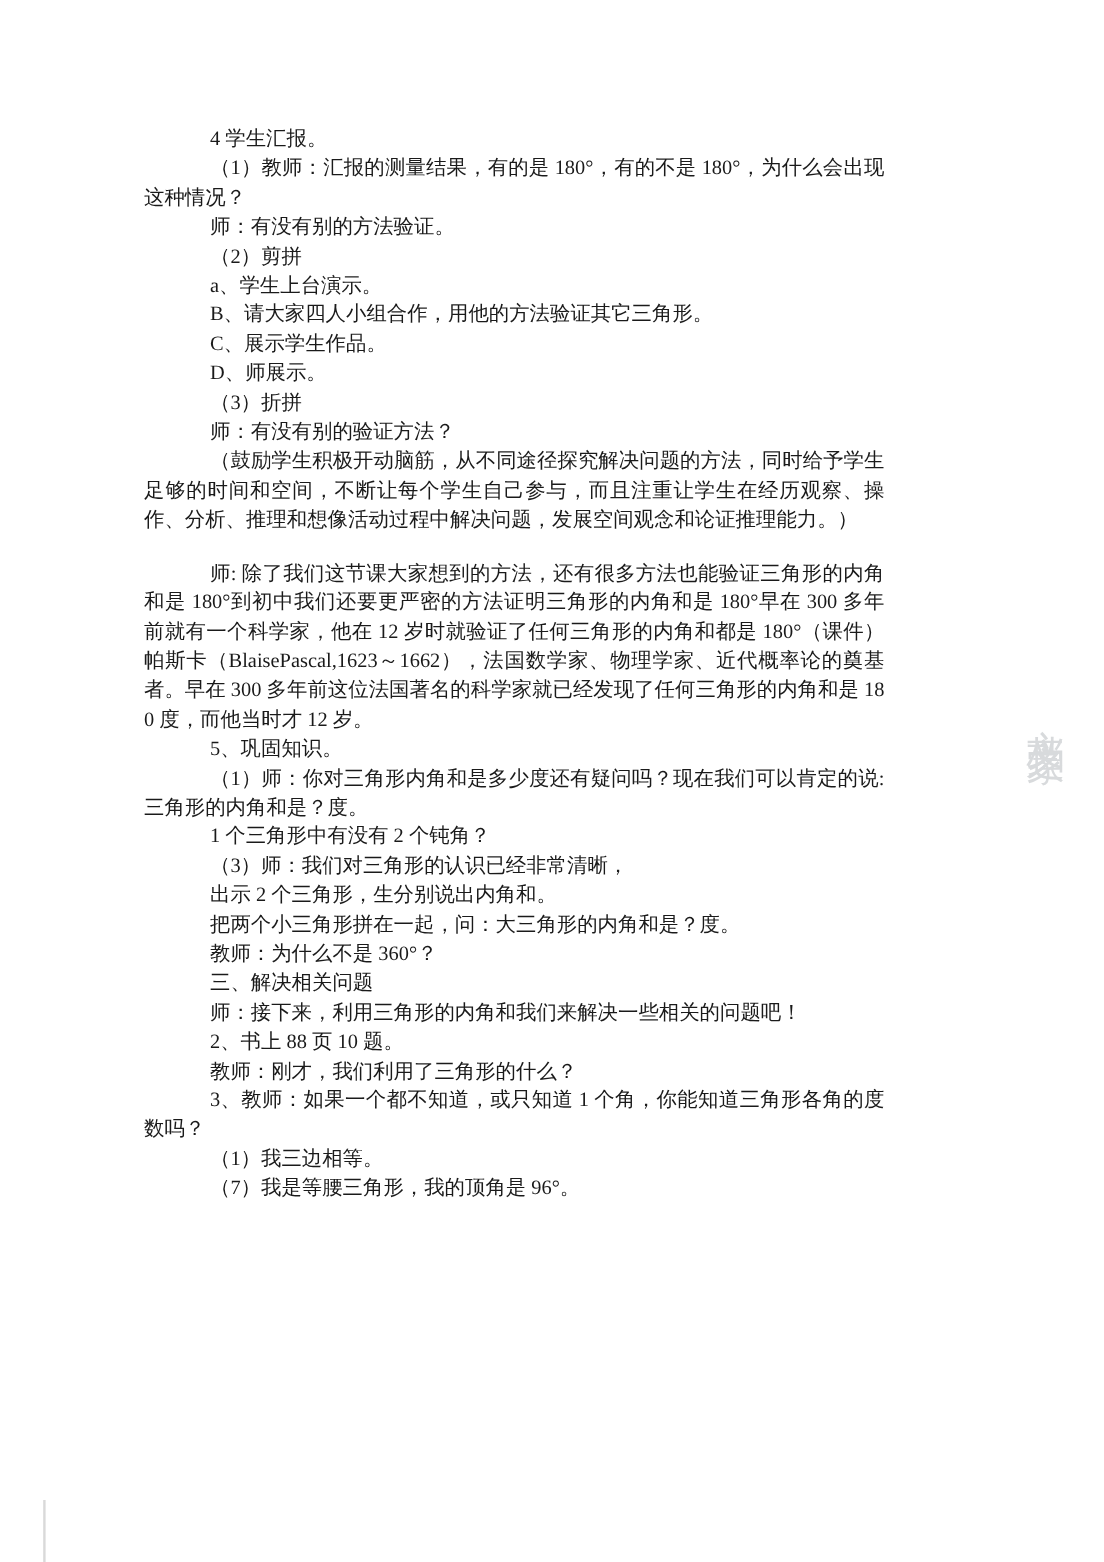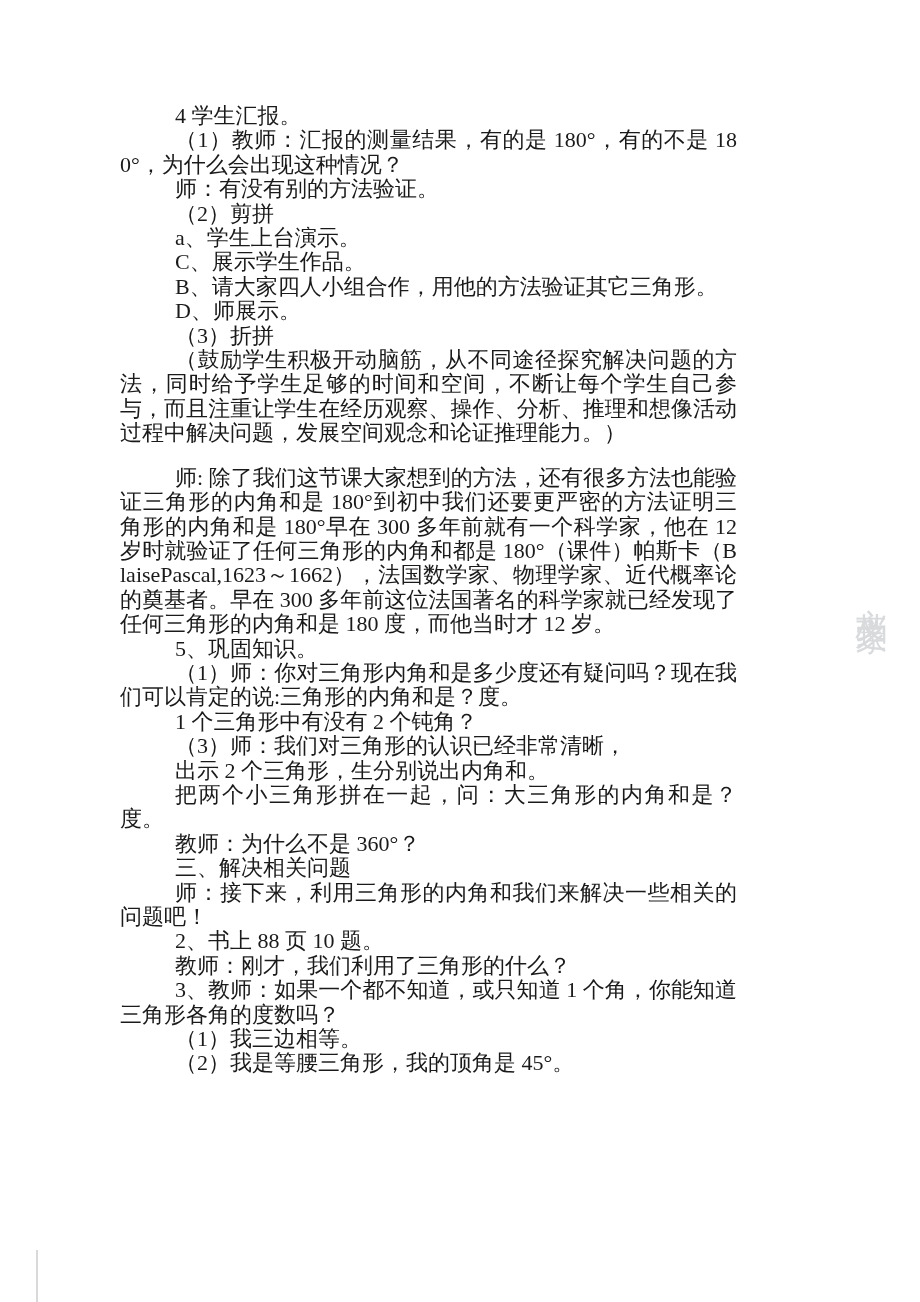--- a/index.html
+++ b/index.html
@@ -13,21 +13,21 @@
     background: #ffffff;
     overflow: hidden;
     font-family: "Liberation Serif", "DejaVu Serif", serif;
   }
   .doc-page {
     position: absolute;
     left: 120px;
     top: 104px;
     width: 617px;
     color: #1a1a1a;
-    font-size: 22px;
+    font-size: 17px;
     line-height: 24.4px;
   }
   .doc-page p {
     margin: 0;
     padding: 0;
     text-indent: 55px;
     text-align: justify;
     word-break: break-all;
   }
   .blank-line {
@@ -55,37 +55,38 @@
 </style>
 </head>
 <body>
 
 <div class="doc-page">
   <p>4 学生汇报。</p>
   <p>（1）教师：汇报的测量结果，有的是 180°，有的不是 180°，为什么会出现这种情况？</p>
   <p>师：有没有别的方法验证。</p>
   <p>（2）剪拼</p>
   <p>a、学生上台演示。</p>
+  <p>B、请大家四人小组合作，用他的方法验证其它三角形。</p>
   <p>C、展示学生作品。</p>
-  <p>B、请大家四人小组合作，用他的方法验证其它三角形。</p>
   <p>D、师展示。</p>
   <p>（3）折拼</p>
+  <p>师：有没有别的验证方法？</p>
   <p>（鼓励学生积极开动脑筋，从不同途径探究解决问题的方法，同时给予学生足够的时间和空间，不断让每个学生自己参与，而且注重让学生在经历观察、操作、分析、推理和想像活动过程中解决问题，发展空间观念和论证推理能力。）</p>
   <div class="blank-line"></div>
   <p>师: 除了我们这节课大家想到的方法，还有很多方法也能验证三角形的内角和是 180°到初中我们还要更严密的方法证明三角形的内角和是 180°早在 300 多年前就有一个科学家，他在 12 岁时就验证了任何三角形的内角和都是 180°（课件）帕斯卡（BlaisePascal,1623～1662），法国数学家、物理学家、近代概率论的奠基者。早在 300 多年前这位法国著名的科学家就已经发现了任何三角形的内角和是 180 度，而他当时才 12 岁。</p>
   <p>5、巩固知识。</p>
   <p>（1）师：你对三角形内角和是多少度还有疑问吗？现在我们可以肯定的说:三角形的内角和是？度。</p>
   <p>1 个三角形中有没有 2 个钝角？</p>
   <p>（3）师：我们对三角形的认识已经非常清晰，</p>
   <p>出示 2 个三角形，生分别说出内角和。</p>
   <p>把两个小三角形拼在一起，问：大三角形的内角和是？度。</p>
   <p>教师：为什么不是 360°？</p>
   <p>三、解决相关问题</p>
   <p>师：接下来，利用三角形的内角和我们来解决一些相关的问题吧！</p>
   <p>2、书上 88 页 10 题。</p>
   <p>教师：刚才，我们利用了三角形的什么？</p>
   <p>3、教师：如果一个都不知道，或只知道 1 个角，你能知道三角形各角的度数吗？</p>
   <p>（1）我三边相等。</p>
-  <p>（2）我是等腰三角形，我的顶角是 45°。</p>
+  <p>（7）我是等腰三角形，我的顶角是 96°。</p>
 </div>
 
 <div class="watermark">文档之家</div>
 <div class="scan-artifact"></div>
 
 </body></html>

